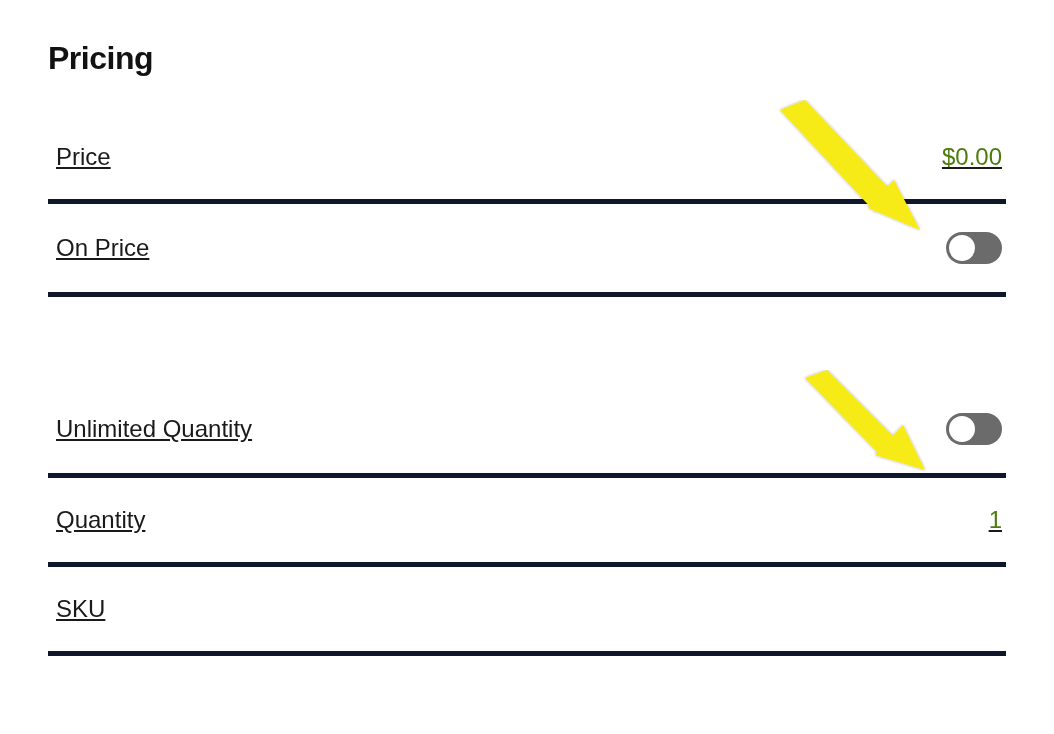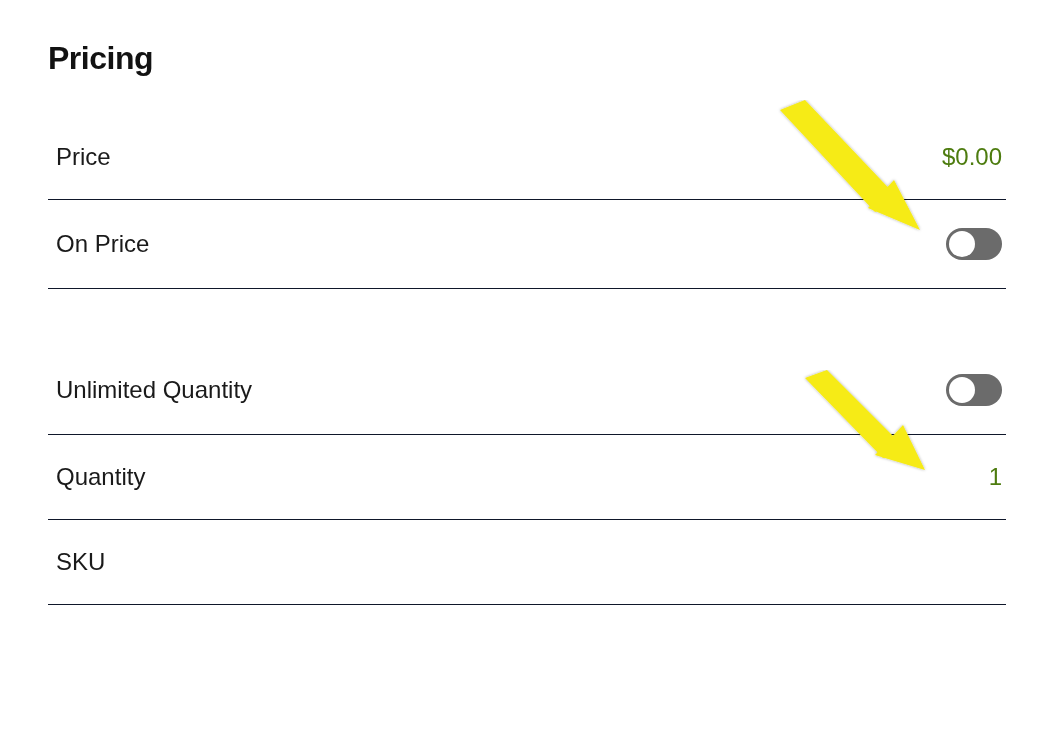--- a/index.html
+++ b/index.html
@@ -17,29 +17,30 @@
       position: relative;
     }
     .section-title {
       font-size: 32px;
       font-weight: 700;
       letter-spacing: -0.5px;
       margin-bottom: 38px;
       color: #121212;
     }
     .section {
-      margin-bottom: 57px;
+      margin-bottom: 88px;
     }
     .row {
       display: flex;
       align-items: center;
       justify-content: space-between;
       padding: 28px 4px 28px 8px;
-      border-bottom: 1px solid #0f172a;
+      border-bottom: 5px solid #0f172a;
       position: relative;
+      text-decoration: underline;
     }
     .row:first-of-type {
       border-top: none;
     }
     .row-label {
       font-size: 24px;
       font-weight: 400;
       color: #1a1a1a;
     }
     .row-value {

